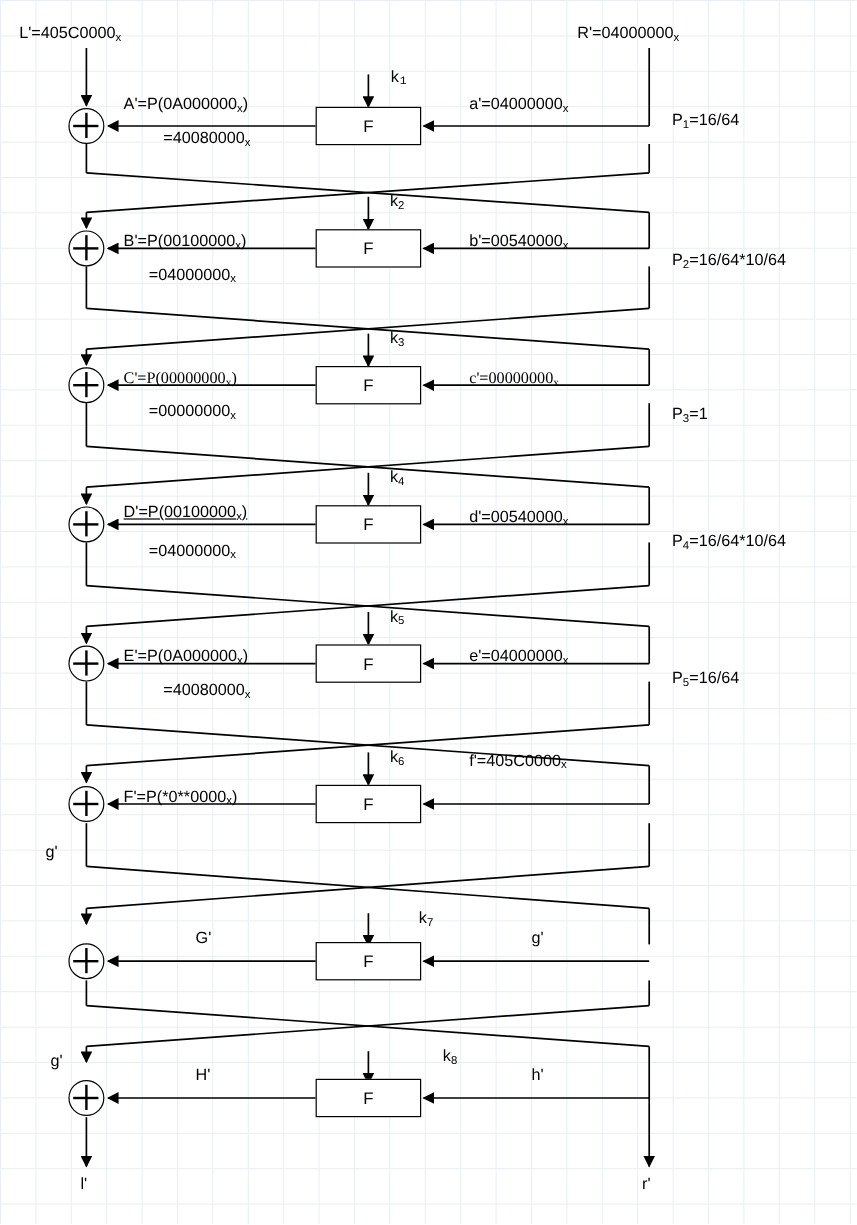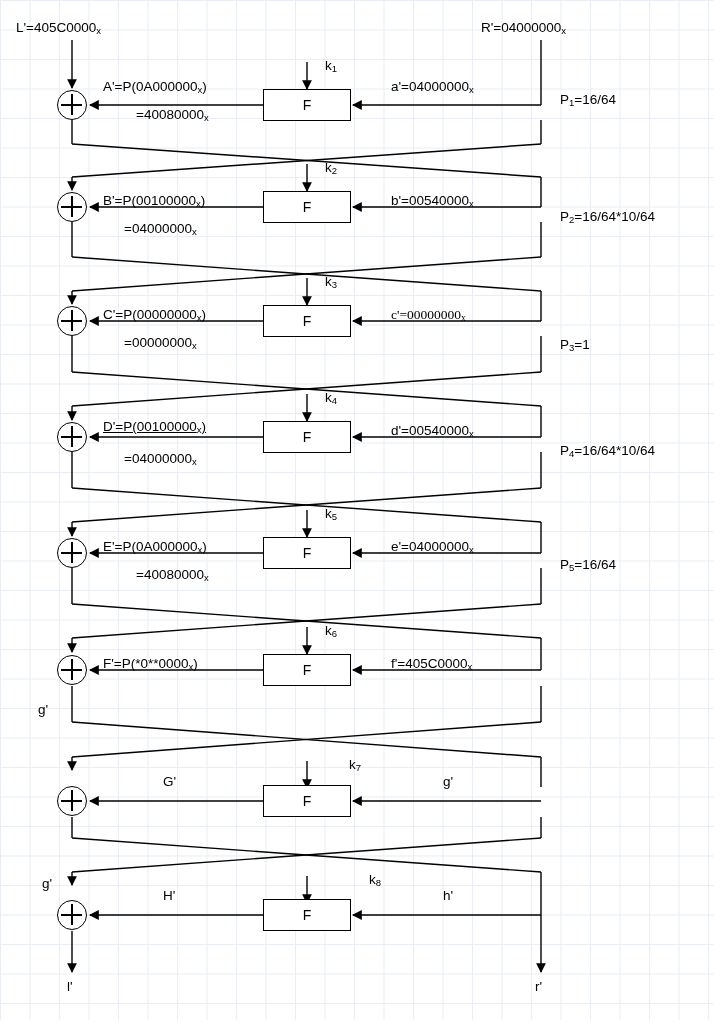--- a/index.html
+++ b/index.html
@@ -191,55 +191,55 @@
 
   <div class="fbox" style="left:263px; top:89px;">F</div>
   <div class="fbox" style="left:263px; top:191px;">F</div>
   <div class="fbox" style="left:263px; top:305px;">F</div>
   <div class="fbox" style="left:263px; top:421px;">F</div>
   <div class="fbox" style="left:263px; top:537px;">F</div>
   <div class="fbox" style="left:263px; top:654px;">F</div>
   <div class="fbox" style="left:263px; top:785px;">F</div>
   <div class="fbox" style="left:263px; top:899px;">F</div>
 
-  <div class="lbl" style="left:325px; top:59px;"><span>k</span><sub>1</sub></div>
+  <div class="lbl" style="left:325px; top:59px;font-family:Liberation Mono, monospace;"><span>k</span><sub>1</sub></div>
   <div class="lbl" style="left:325px; top:161px;"><span>k</span><sub>2</sub></div>
   <div class="lbl" style="left:325px; top:275px;"><span>k</span><sub>3</sub></div>
   <div class="lbl" style="left:325px; top:391px;"><span>k</span><sub>4</sub></div>
   <div class="lbl" style="left:325px; top:507px;"><span>k</span><sub>5</sub></div>
   <div class="lbl" style="left:325px; top:624px;"><span>k</span><sub>6</sub></div>
   <div class="lbl" style="left:325px; top:758px;padding-left:24px;"><span>k</span><sub>7</sub></div>
   <div class="lbl" style="left:325px; top:873px;padding-left:44px;"><span>k</span><sub>8</sub></div>
 
   <div class="lbl" style="left:103px; top:80px;"><span>A'=P(0A000000</span><sub>x</sub><span>)</span></div>
   <div class="lbl" style="left:136px; top:108px;"><span>=40080000</span><sub>x</sub></div>
 
   <div class="lbl" style="left:103px; top:194px;"><span>B'=P(00100000</span><sub>x</sub><span>)</span></div>
   <div class="lbl" style="left:124px; top:222px;"><span>=04000000</span><sub>x</sub></div>
 
-  <div class="lbl" style="left:103px; top:308px;"><span>C'=P(00000000</span><sub>x</sub><span>)</span></div>
+  <div class="lbl" style="left:103px; top:308px;font-family:Liberation Serif, serif;"><span>C'=P(00000000</span><sub>x</sub><span>)</span></div>
   <div class="lbl" style="left:124px; top:336px;"><span>=00000000</span><sub>x</sub></div>
 
   <div class="lbl" style="left:103px; top:420px;text-decoration:underline;"><span>D'=P(00100000</span><sub>x</sub><span>)</span></div>
   <div class="lbl" style="left:124px; top:452px;"><span>=04000000</span><sub>x</sub></div>
 
   <div class="lbl" style="left:103px; top:540px;"><span>E'=P(0A000000</span><sub>x</sub><span>)</span></div>
   <div class="lbl" style="left:136px; top:568px;"><span>=40080000</span><sub>x</sub></div>
 
   <div class="lbl" style="left:103px; top:657px;"><span>F'=P(*0**0000</span><sub>x</sub><span>)</span></div>
 
   <div class="lbl" style="left:163px; top:775px;"><span>G'</span></div>
   <div class="lbl" style="left:163px; top:889px;"><span>H'</span></div>
 
   <div class="lbl" style="left:391px; top:80px;"><span>a'=04000000</span><sub>x</sub></div>
   <div class="lbl" style="left:391px; top:194px;"><span>b'=00540000</span><sub>x</sub></div>
   <div class="lbl" style="left:391px; top:308px;font-family:Liberation Serif, serif;"><span>c'=00000000</span><sub>x</sub></div>
   <div class="lbl" style="left:391px; top:424px;"><span>d'=00540000</span><sub>x</sub></div>
   <div class="lbl" style="left:391px; top:540px;"><span>e'=04000000</span><sub>x</sub></div>
-  <div class="lbl" style="left:391px; top:657px;"><span>f'=405C0000</span><sub>x</sub></div>
+  <div class="lbl" style="left:391px; top:627px;"><span>f'=405C0000</span><sub>x</sub></div>
   <div class="lbl" style="left:443px; top:775px;"><span>g'</span></div>
   <div class="lbl" style="left:443px; top:889px;"><span>h'</span></div>
 
   <div class="lbl" style="left:560px; top:93px;"><span>P</span><sub>1</sub><span>=16/64</span></div>
   <div class="lbl" style="left:560px; top:210px;"><span>P</span><sub>2</sub><span>=16/64*10/64</span></div>
   <div class="lbl" style="left:560px; top:338px;"><span>P</span><sub>3</sub><span>=1</span></div>
   <div class="lbl" style="left:560px; top:444px;"><span>P</span><sub>4</sub><span>=16/64*10/64</span></div>
   <div class="lbl" style="left:560px; top:558px;"><span>P</span><sub>5</sub><span>=16/64</span></div>
 
   <div class="lbl" style="left:38px; top:703px;">g'</div>

